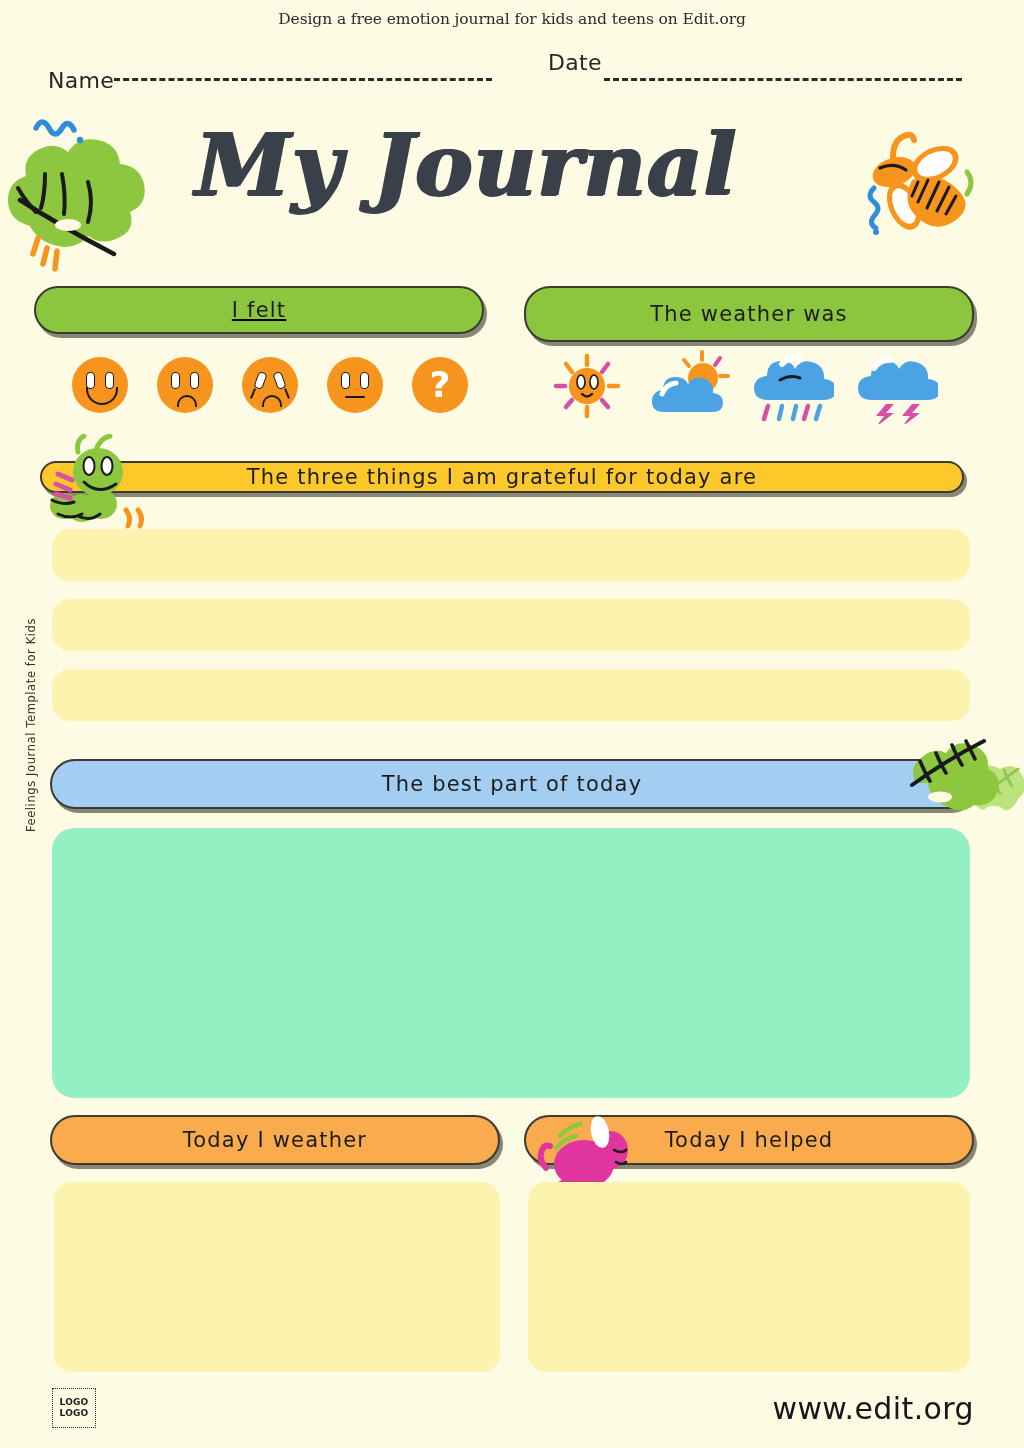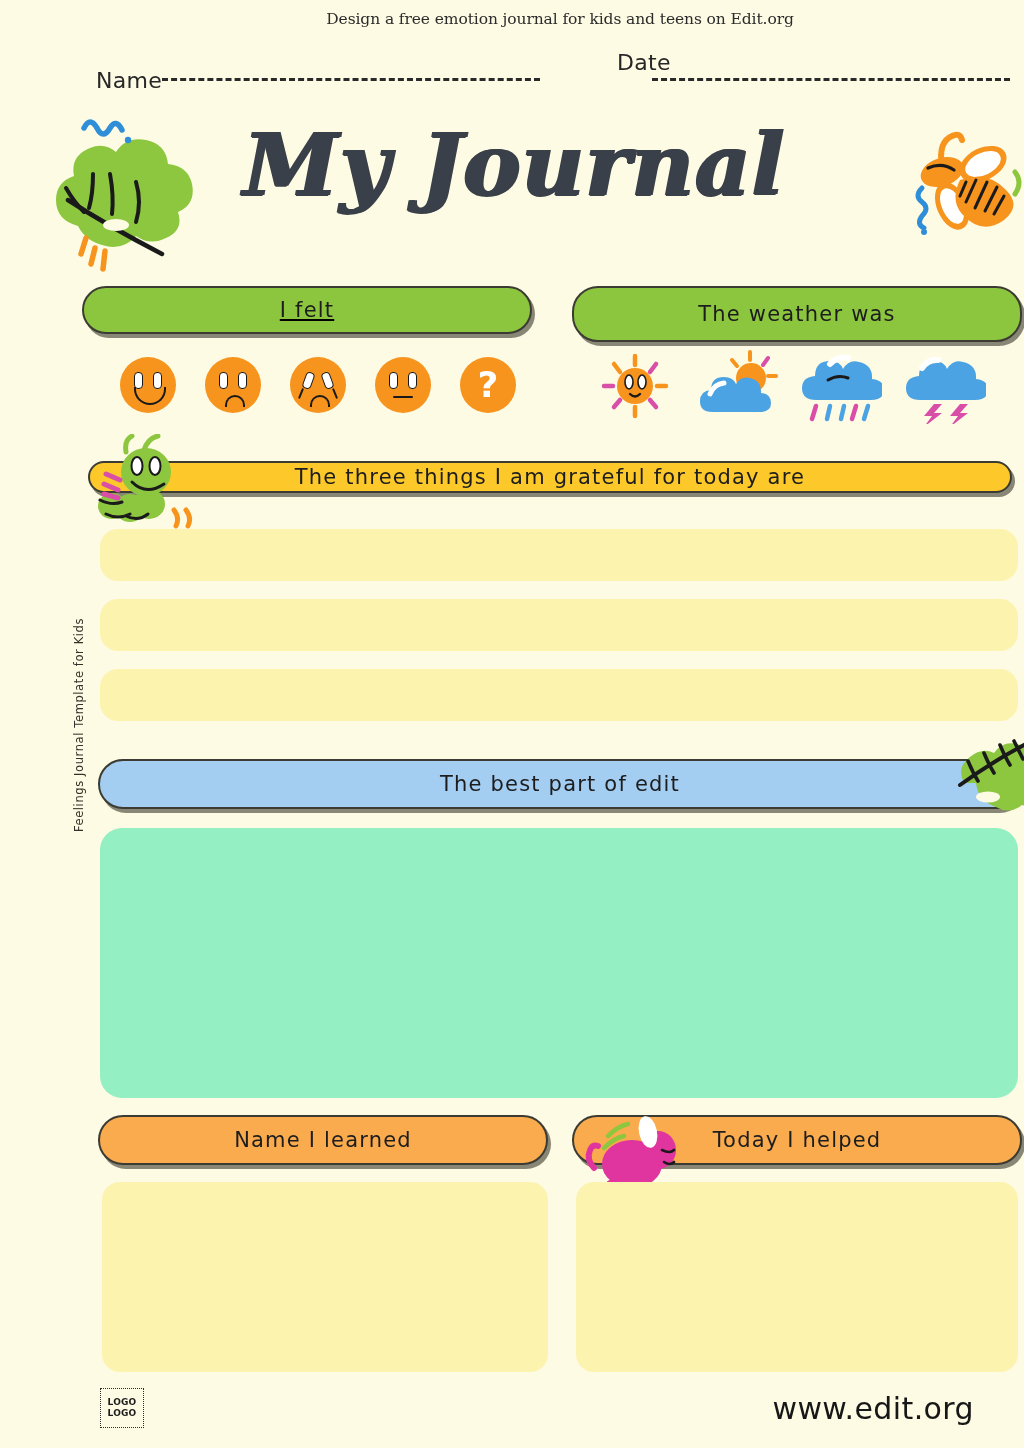--- a/index.html
+++ b/index.html
@@ -8,21 +8,20 @@
   body {
     width: 1024px; height: 1448px;
     background: #fdfbe4;
     font-family: "DejaVu Sans", sans-serif;
     position: relative;
     overflow: hidden;
   }
   .page {
     position: absolute; inset: 0;
     background: #fdfbe4;
-    margin-left: 48px;
   }
 
   
   .site-caption {
     position: absolute; top: 10px; left: 0; width: 1024px;
     text-align: center;
     font-family: "DejaVu Serif", serif;
     font-size: 15.5px;
     color: #2b2b2b;
     letter-spacing: -0.1px;
@@ -36,21 +35,21 @@
     color: #272727;
     letter-spacing: 0.3px;
   }
   .dashline {
     position: absolute;
     height: 0;
     border-top: 3px dashed #2a2a2a;
   }
   #name-label { left: 48px; top: 20px; }
   #name-line  { left: 114px; top: 30px; width: 378px; }
-  #date-label { left: 569px; top: 2px; text-align: center; }
+  #date-label { left: 548px; top: 2px; text-align: center; }
   #date-line  { left: 604px; top: 30px; width: 358px; }
 
   
   .journal-title {
     position: absolute;
     top: 110px; left: 0; width: 932px;
     text-align: center;
     font-family: "DejaVu Serif", serif;
     font-style: italic;
     font-weight: bold;
@@ -336,40 +335,40 @@
     <path d="M12 60 l14 4" stroke="#d94fa8" stroke-width="5" stroke-linecap="round"></path>
     <path d="M82 76 q6 8 2 16" stroke="#f7941e" stroke-width="5" fill="none" stroke-linecap="round"></path>
     <path d="M94 76 q6 8 2 16" stroke="#f7941e" stroke-width="5" fill="none" stroke-linecap="round"></path>
   </svg>
 
   <div class="writebox" style="left:52px; top:529px; width:918px; height:52px;"></div>
   <div class="writebox" style="left:52px; top:599px; width:918px; height:52px;"></div>
   <div class="writebox" style="left:52px; top:669px; width:918px; height:52px;"></div>
 
   <div class="bar blue" style="left:50px; top:759px; width:924px; height:50px;">
-    <span class="bar-text">The best part of edit</span>
+    <span class="bar-text">The best part of today</span>
   </div>
 
   <svg class="deco" style="left:898px; top:737px;" width="126" height="100" viewBox="0 0 126 100">
     <g opacity="0.75">
       <path d="M70 60 q-8 -16 6 -26 q14 -10 26 -2 q14 -8 22 6 q8 14 -4 24 q-6 14 -22 12 q-18 2 -28 -14 z" fill="#a7dd5b"></path>
       <path d="M74 66 q24 -18 46 -34" stroke="#6fb52e" stroke-width="3" fill="none" stroke-linecap="round"></path>
       <path d="M82 48 q4 10 8 16 M94 40 q4 10 8 16 M106 33 q4 10 8 16" stroke="#6fb52e" stroke-width="3" fill="none" stroke-linecap="round"></path>
       <ellipse cx="96" cy="74" rx="10" ry="5" fill="#fdfbe4"></ellipse>
     </g>
     <path d="M18 46 q-8 -16 6 -26 q12 -10 24 -4 q10 -14 26 -8 q18 6 16 24 q14 6 10 22 q-6 16 -24 14 q-12 10 -26 2 q-18 -6 -20 -24 z" fill="#8dc63f"></path>
     <path d="M14 48 q36 -26 72 -44" stroke="#1a1a1a" stroke-width="4" fill="none" stroke-linecap="round"></path>
     <path d="M22 24 q5 12 10 20 M38 16 q5 12 10 20 M54 8 q5 12 10 20 M68 4 q5 10 9 18" stroke="#1a1a1a" stroke-width="3.6" fill="none" stroke-linecap="round"></path>
     <ellipse cx="42" cy="60" rx="12" ry="5.5" fill="#fdfbe4"></ellipse>
   </svg>
 
   <div class="writebox mint" style="left:52px; top:828px; width:918px; height:270px;"></div>
 
   <div class="bar orange" style="left:50px; top:1115px; width:450px; height:50px;">
-    <span class="bar-text">Name I learned</span>
+    <span class="bar-text">Today I weather</span>
   </div>
 
   <div class="bar orange" style="left:524px; top:1115px; width:450px; height:50px;">
     <span class="bar-text">Today I helped</span>
   </div>
 
   <svg class="deco" style="left:532px; top:1106px;" width="106" height="92" viewBox="0 0 106 92">
     <path d="M28 30 q10 -10 20 -12" stroke="#8dc63f" stroke-width="4.5" fill="none" stroke-linecap="round"></path>
     <path d="M24 42 q10 -10 20 -12" stroke="#8dc63f" stroke-width="4.5" fill="none" stroke-linecap="round"></path>
     <path d="M14 62 q-8 -8 -4 -18 q2 -6 8 -4" stroke="#e0359f" stroke-width="6" fill="none" stroke-linecap="round"></path>

